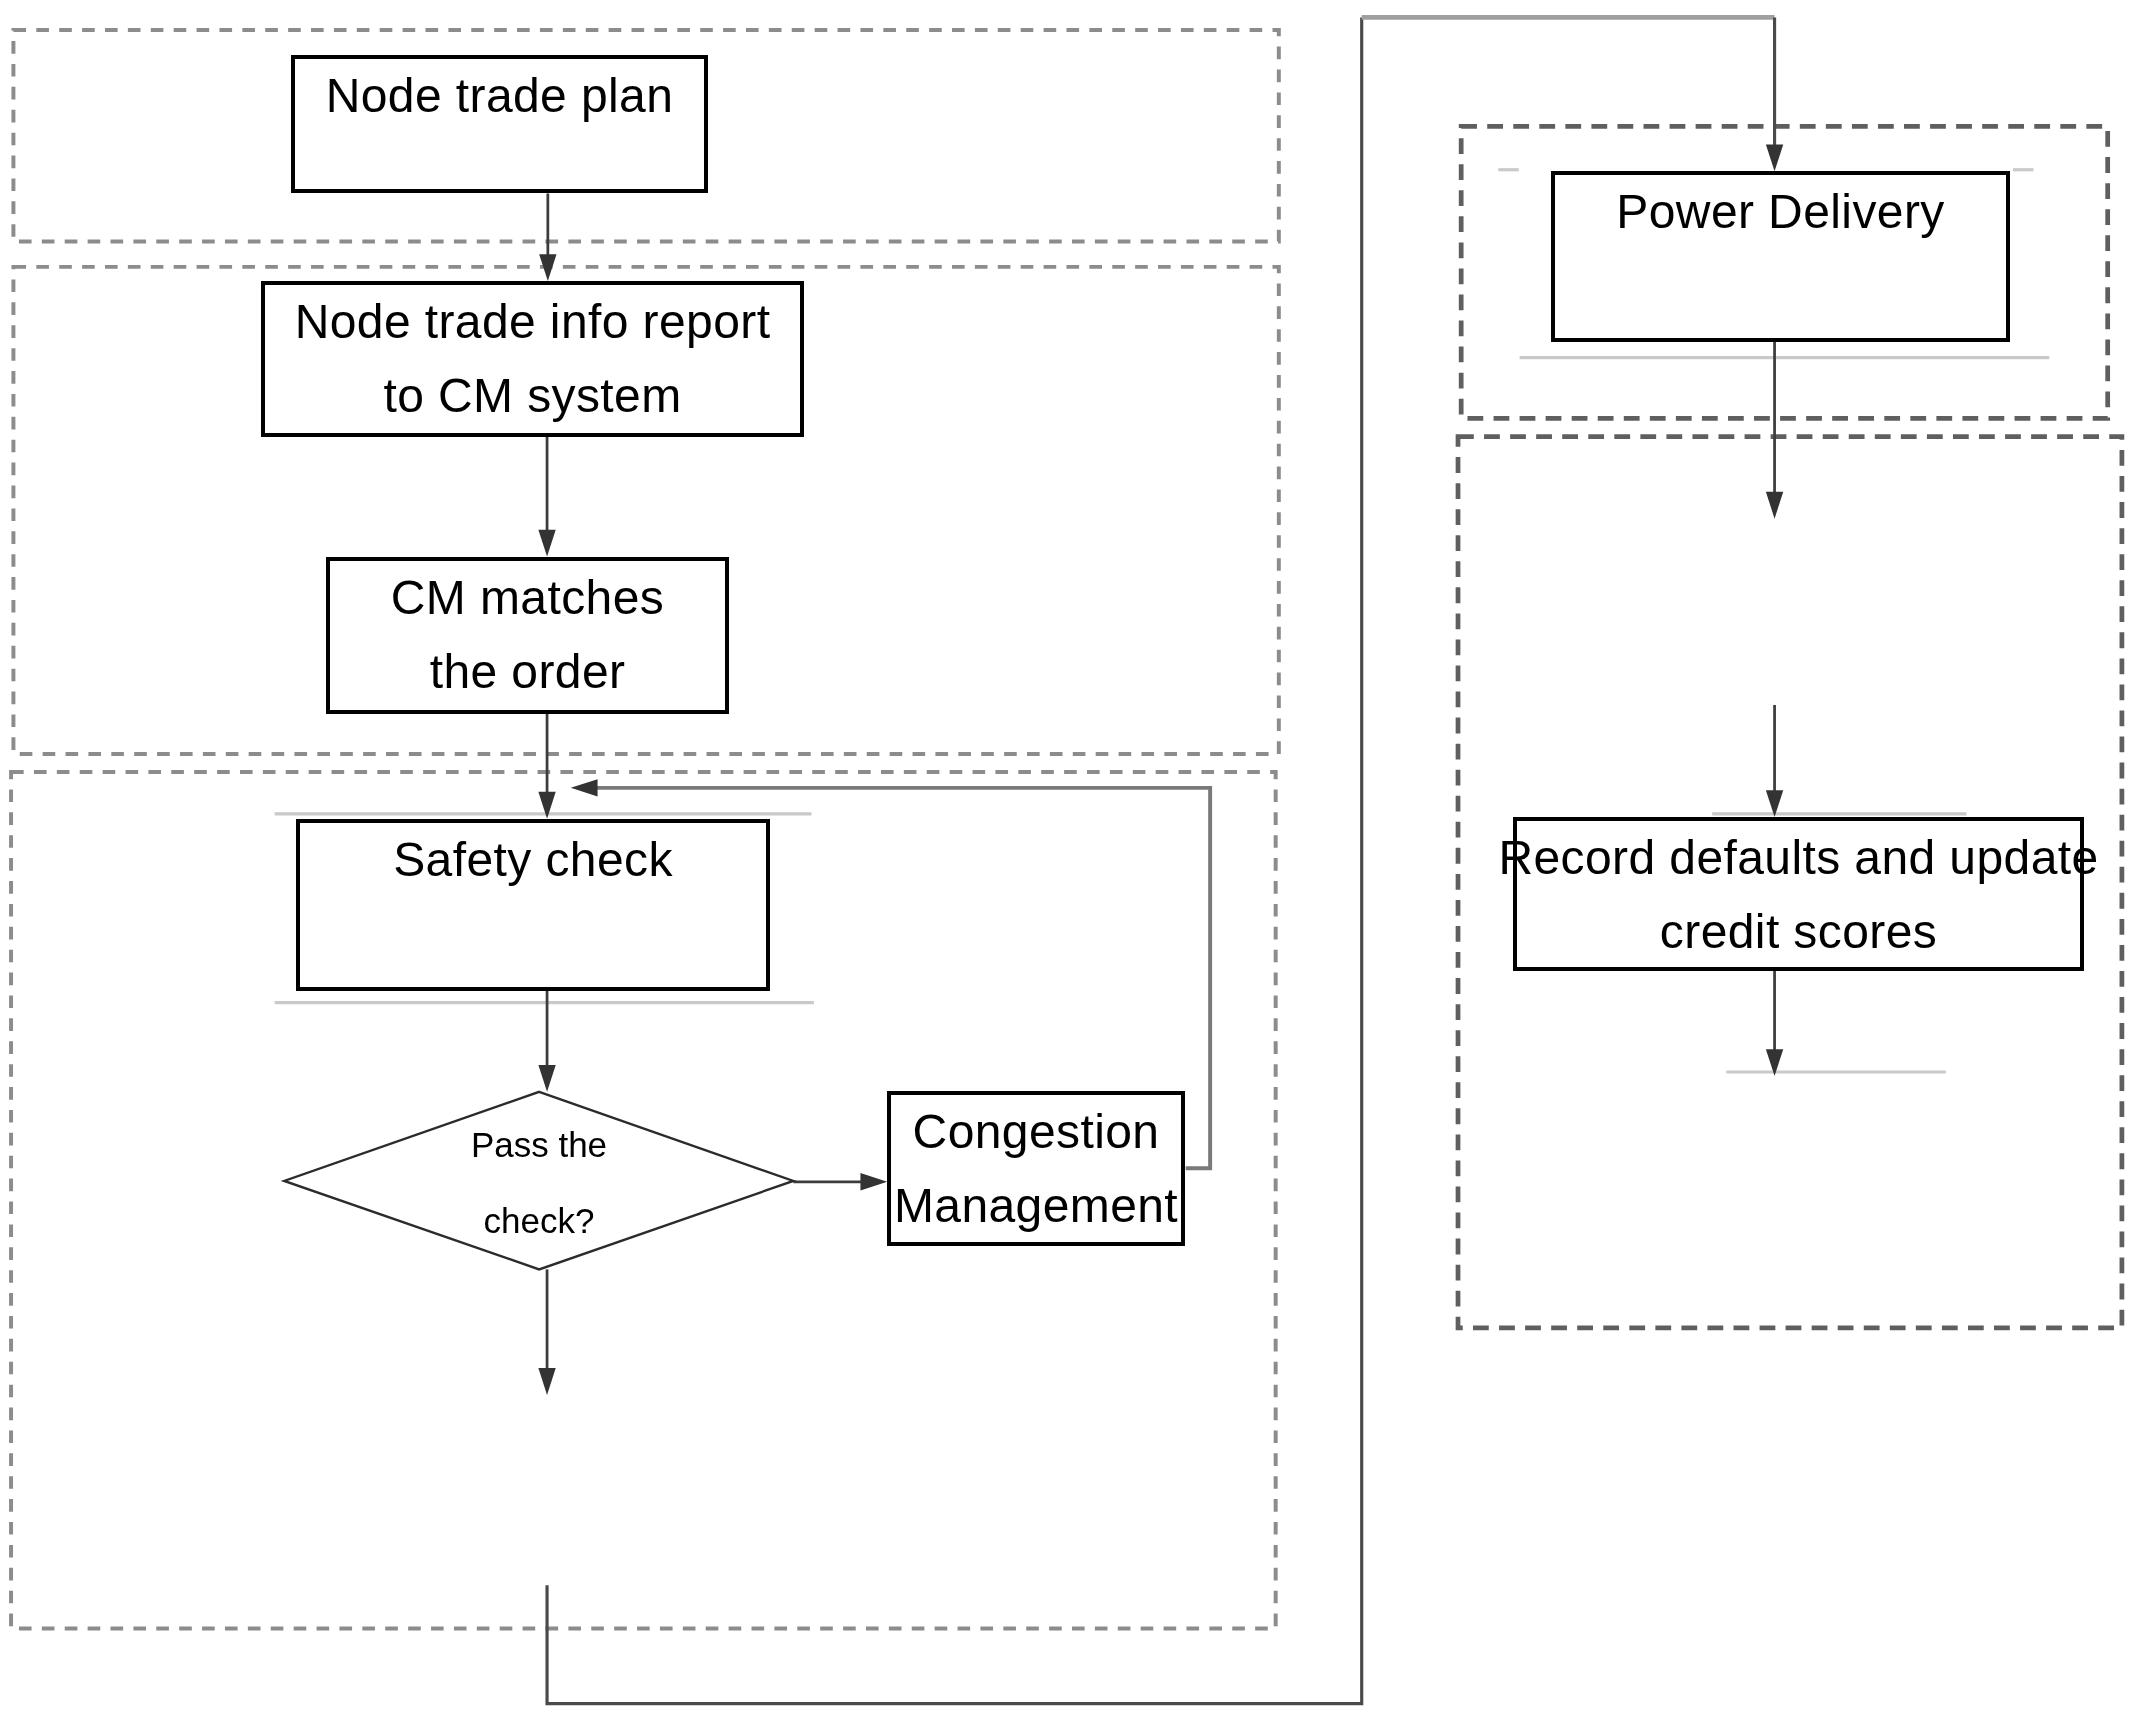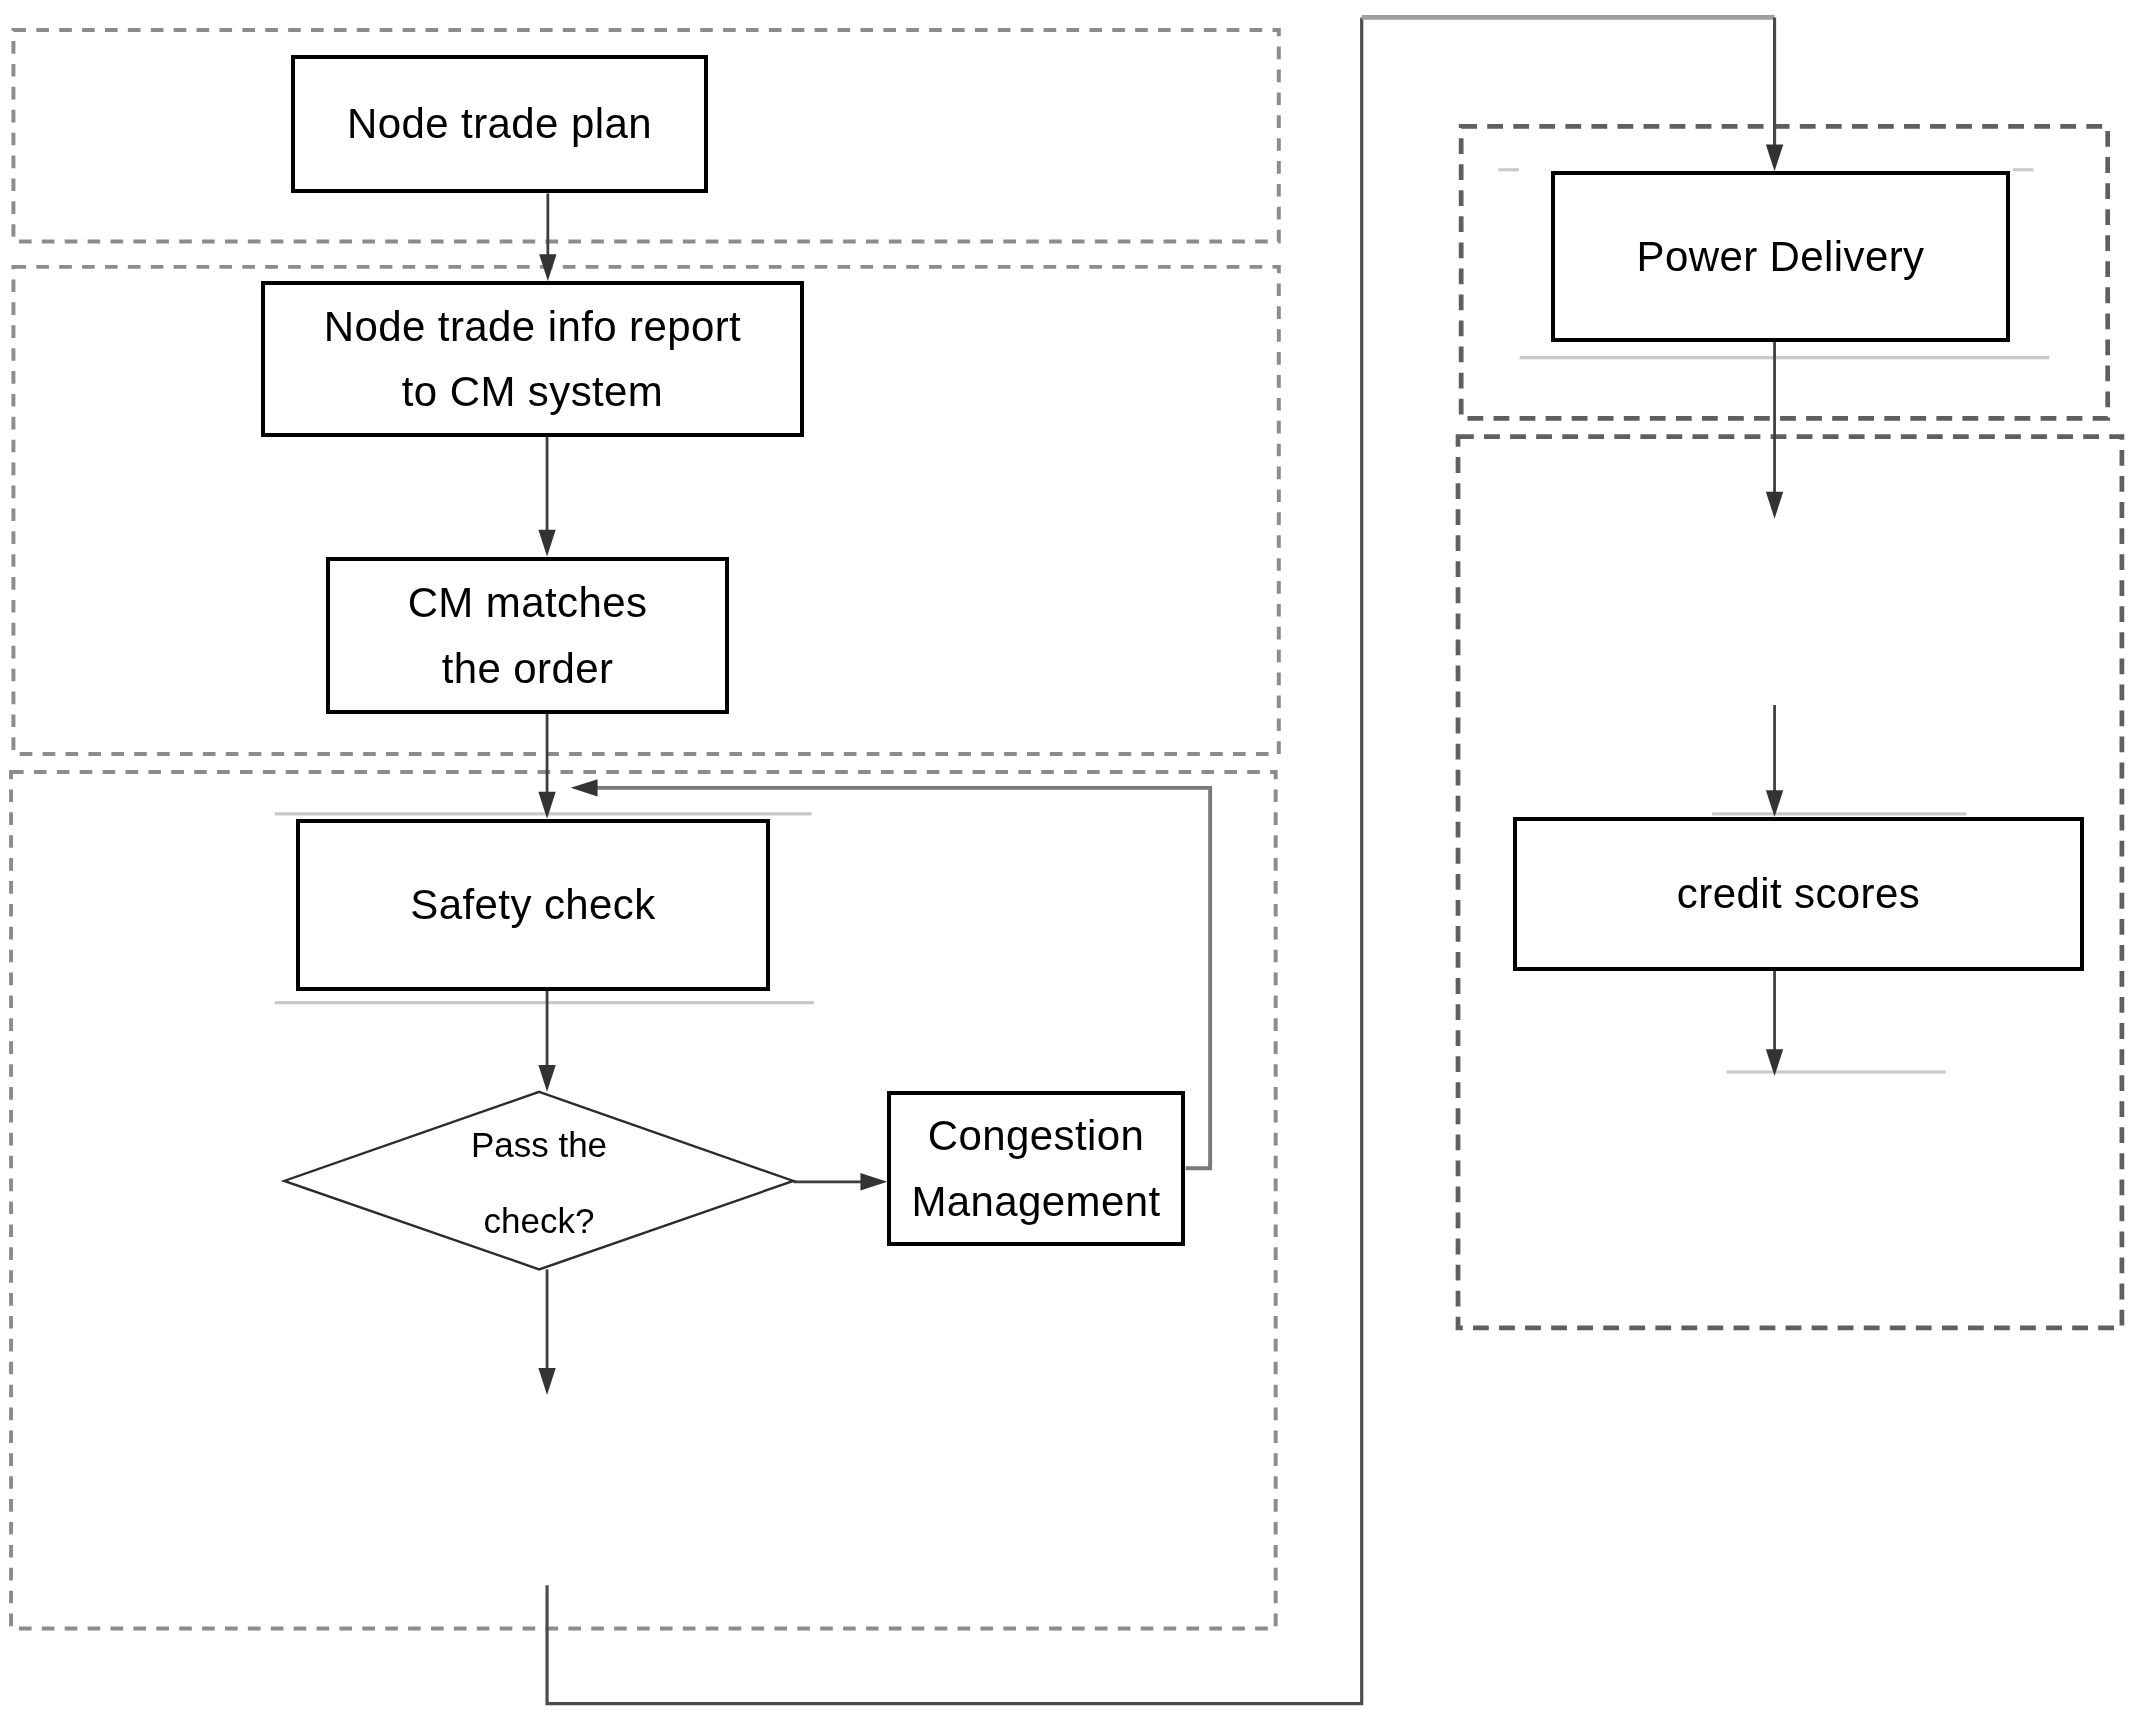--- a/index.html
+++ b/index.html
@@ -13,23 +13,23 @@
   }
   #wires { position: absolute; left: 0; top: 0; }
   .node {
     position: absolute;
     box-sizing: border-box;
     background: #ffffff;
     border: 4.7px solid #000000;
     display: flex;
     flex-direction: column;
     align-items: center;
-    justify-content: center;
+    justify-content: flex-start;
     text-align: center;
-    font-size: 42px;
+    font-size: 48px;
     line-height: 1.55;
     letter-spacing: 0.4px;
   }
   .node .line { white-space: pre; display: block; }
   .diamond-label {
     position: absolute;
     display: flex;
     flex-direction: column;
     align-items: center;
     justify-content: center;
@@ -127,18 +127,19 @@
     <span class="line">Management</span>
   </div>
 
 
   <div class="node" style="left:1551px; top:171px; width:459px; height:171px;">
     <span class="line">Power Delivery</span>
   </div>
 
 
   <div class="node" style="left:1513px; top:817px; width:571px; height:154px;">
+    <span class="line">Record defaults and update</span>
     <span class="line">credit scores</span>
   </div>
 
 
 </div>
 
 
 </body></html>

